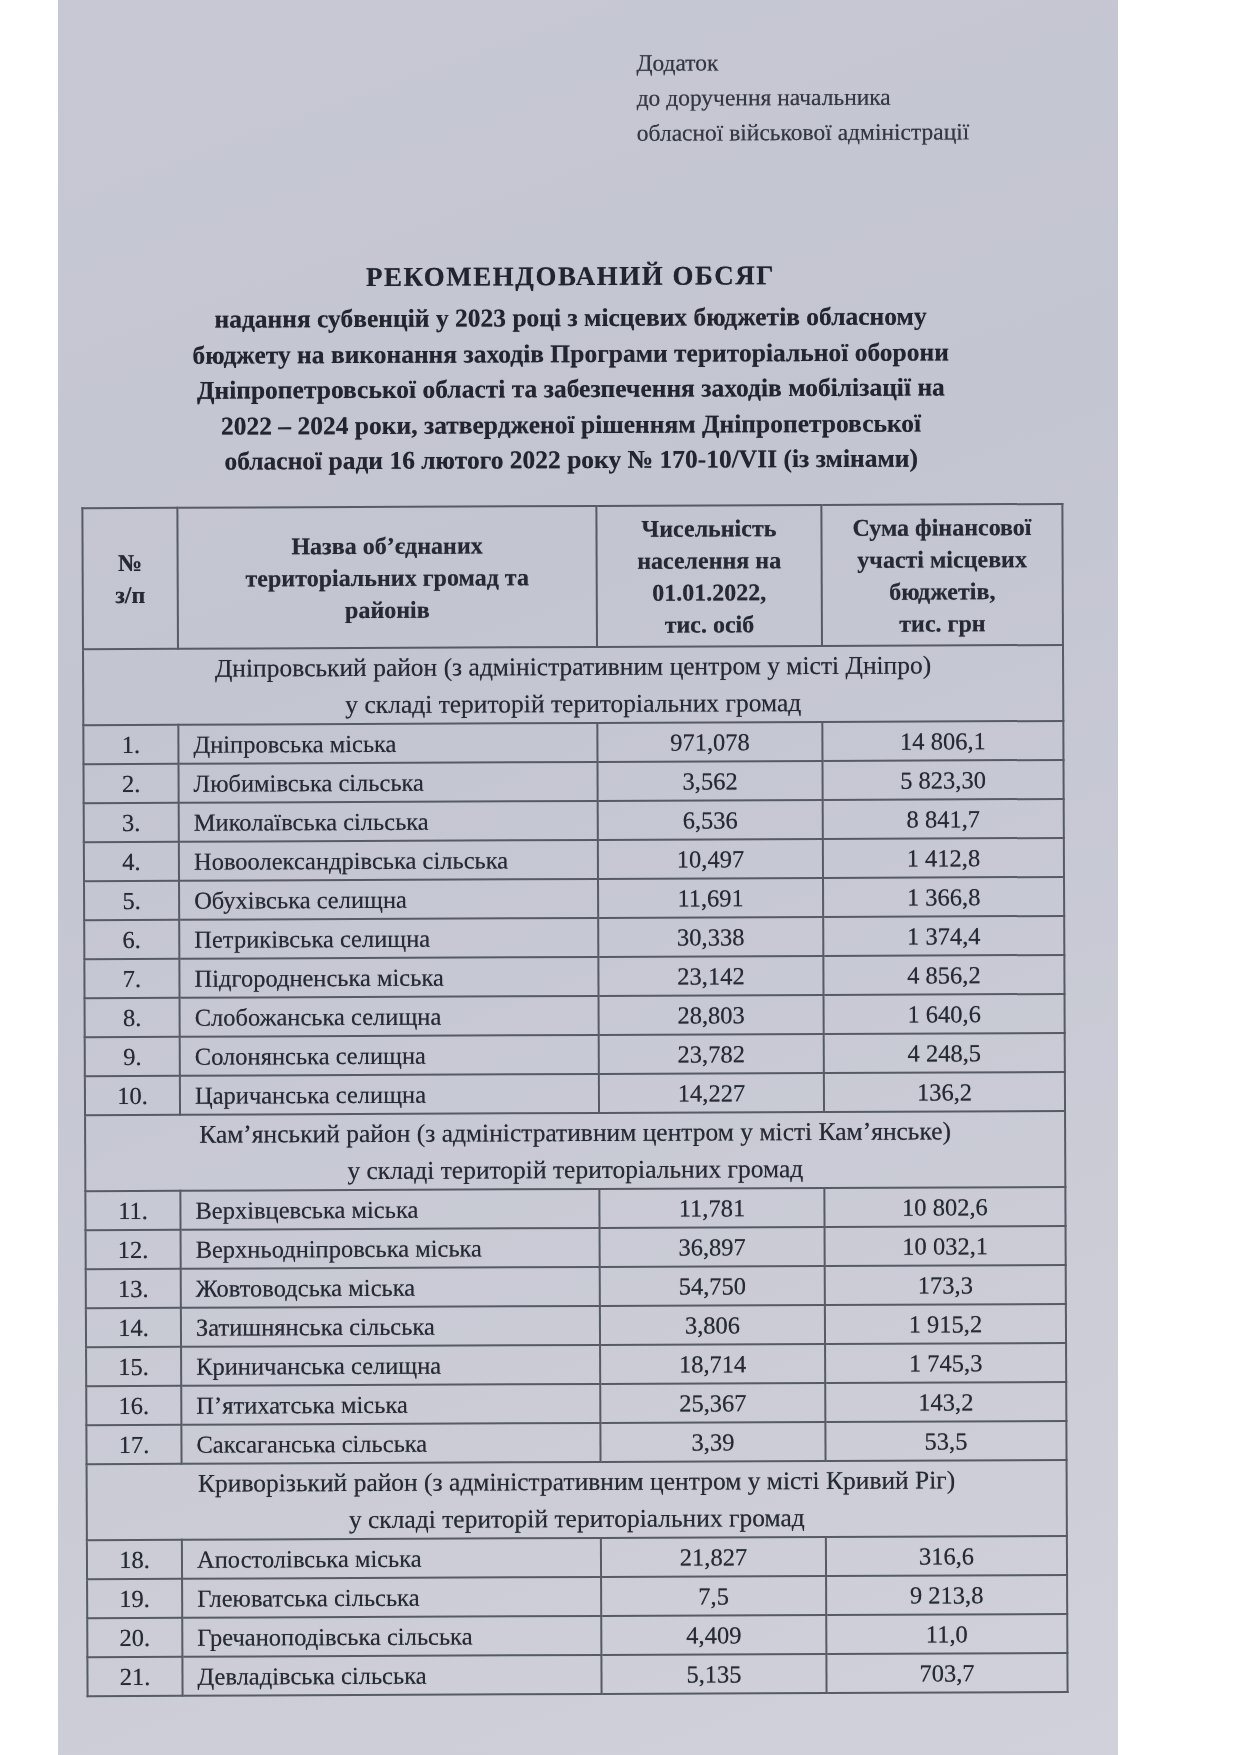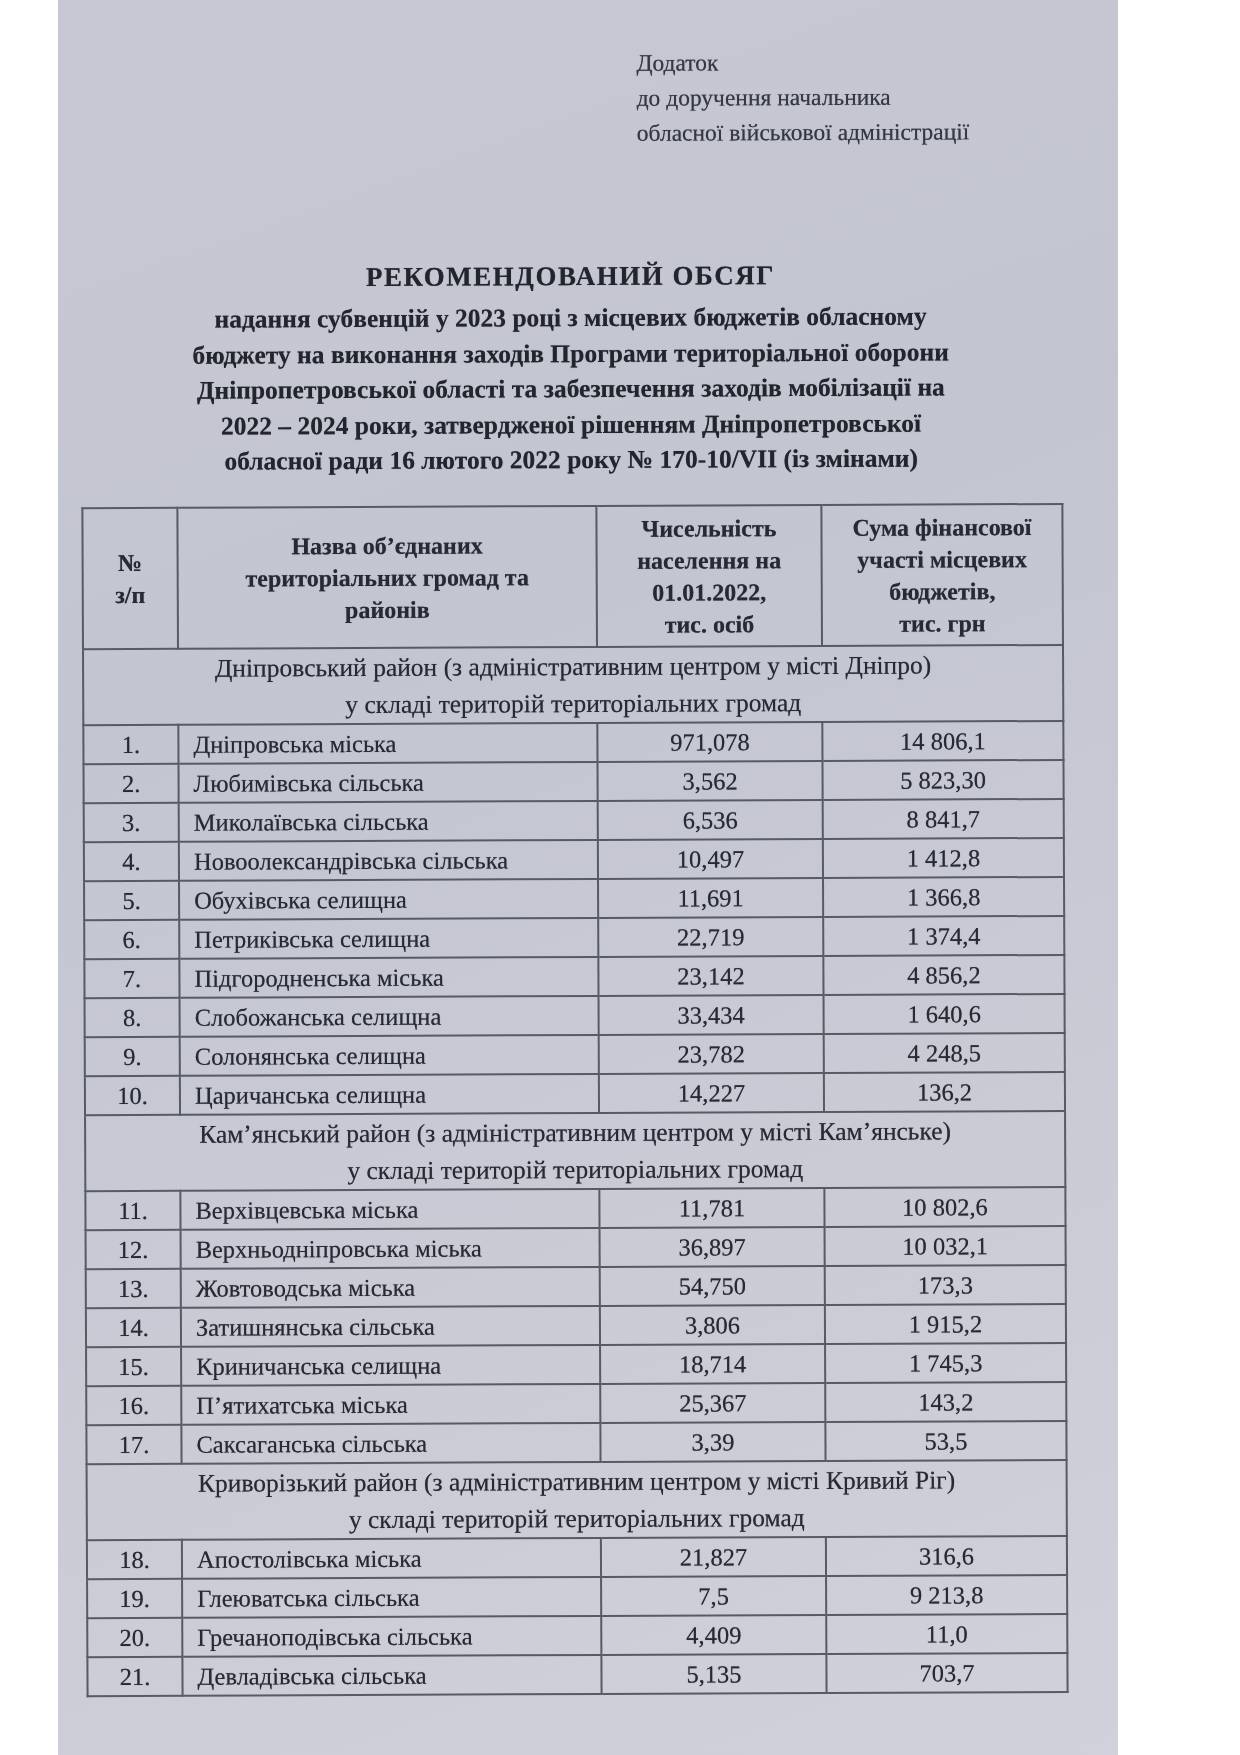--- a/index.html
+++ b/index.html
@@ -128,33 +128,33 @@
           </tr>
           <tr>
             <td class="cell cell-num">5.</td>
             <td class="cell cell-name">Обухівська селищна</td>
             <td class="cell cell-pop">11,691</td>
             <td class="cell cell-sum">1 366,8</td>
           </tr>
           <tr>
             <td class="cell cell-num">6.</td>
             <td class="cell cell-name">Петриківська селищна</td>
-            <td class="cell cell-pop">22,719</td>
+            <td class="cell cell-pop">30,338</td>
             <td class="cell cell-sum">1 374,4</td>
           </tr>
           <tr>
             <td class="cell cell-num">7.</td>
             <td class="cell cell-name">Підгородненська міська</td>
             <td class="cell cell-pop">23,142</td>
             <td class="cell cell-sum">4 856,2</td>
           </tr>
           <tr>
             <td class="cell cell-num">8.</td>
             <td class="cell cell-name">Слобожанська селищна</td>
-            <td class="cell cell-pop">33,434</td>
+            <td class="cell cell-pop">28,803</td>
             <td class="cell cell-sum">1 640,6</td>
           </tr>
           <tr>
             <td class="cell cell-num">9.</td>
             <td class="cell cell-name">Солонянська селищна</td>
             <td class="cell cell-pop">23,782</td>
             <td class="cell cell-sum">4 248,5</td>
           </tr>
           <tr>
             <td class="cell cell-num">10.</td>

